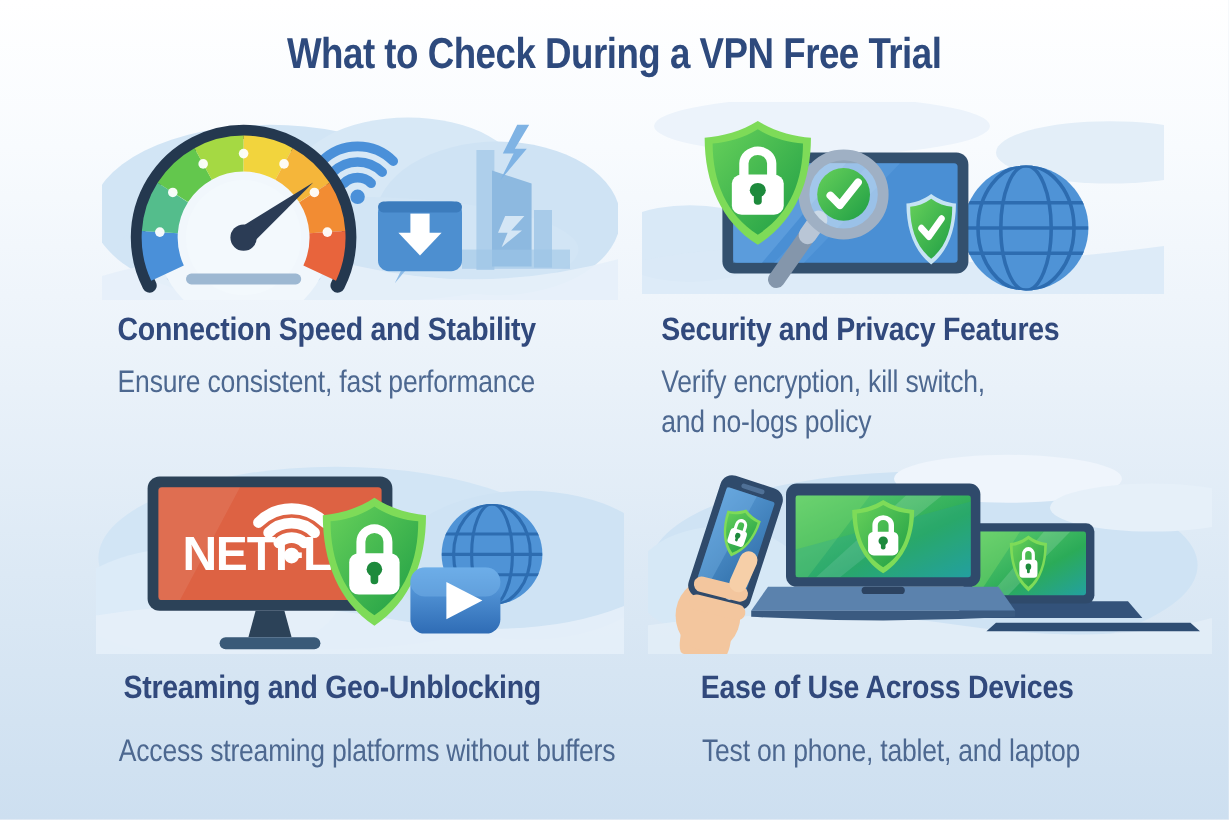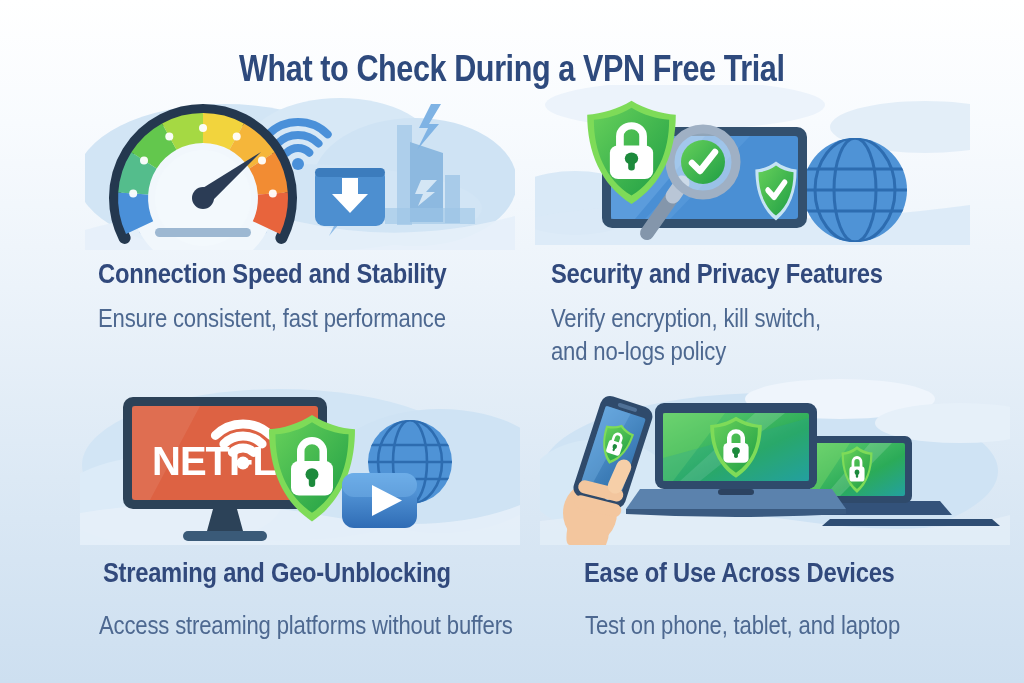--- a/index.html
+++ b/index.html
@@ -3,21 +3,21 @@
 <meta charset="utf-8">
 <style>
   html,body{margin:0;padding:0;background:#e8eef5;}
   .canvas{
     position:relative;width:1024px;height:683px;overflow:hidden;
     background:linear-gradient(180deg,#ffffff 0%,#f8fbfe 18%,#ecf3fa 42%,#dce9f5 70%,#cddff0 100%);
     font-family:"Liberation Sans",sans-serif;
   }
   .title{
     position:absolute;top:24px;left:0;width:1024px;text-align:center;
-    font-size:36px;font-weight:bold;color:#2e4a7d;letter-spacing:-0.5px;margin-top:24px;
+    font-size:36px;font-weight:bold;color:#2e4a7d;letter-spacing:-0.5px;
   }
   .title>span{display:inline-block;transform:scaleX(0.85);transform-origin:center top;white-space:nowrap;}
   .heading{
     position:absolute;font-size:27px;font-weight:bold;color:#31497c;
     transform:scaleX(0.88);transform-origin:left top;white-space:nowrap;letter-spacing:-0.3px;
   }
   .subtitle{
     position:absolute;font-size:26px;color:#4d6890;
     transform:scaleX(0.85);transform-origin:left top;white-space:nowrap;letter-spacing:-0.2px;
   }

